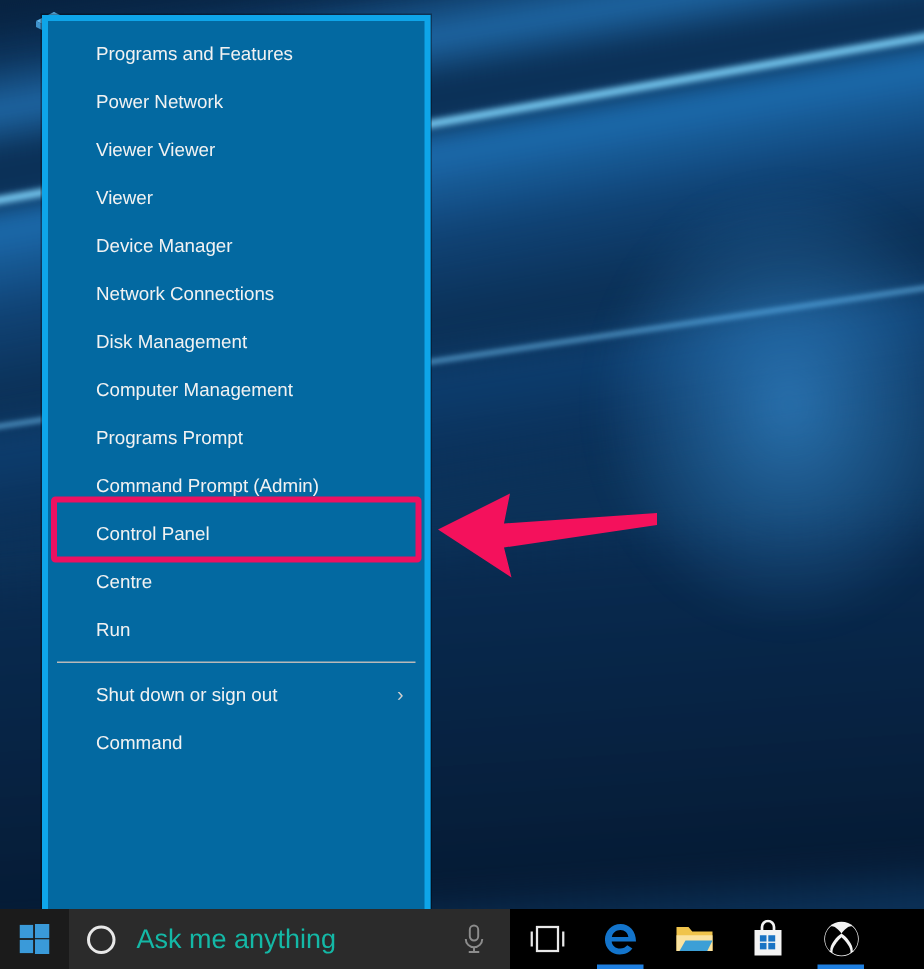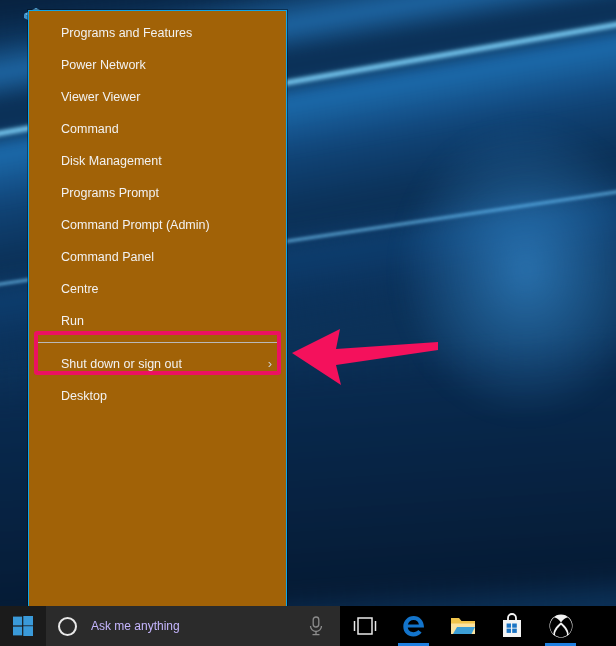--- a/index.html
+++ b/index.html
@@ -50,21 +50,21 @@
   #desktop-icon {
     position:absolute; left:6px; top:2px; width:58px; text-align:center;
     color:#fff; font-size:11px; text-shadow:0 1px 2px rgba(0,0,0,.8);
   }
   #desktop-icon .glyph { display:block; height:34px; line-height:34px; font-size:26px; color:#7fc4f0; }
   #desktop-icon .lbl { display:block; line-height:12px; }
 
   
   #winx-menu {
     position:absolute; left:28px; top:10px; width:259px; height:602px;
-    background:#a16207; border:1px solid #0ea5e9;
+    background:#0369a1; border:4px solid #0ea5e9;
     box-shadow:0 0 0 1px rgba(0,0,0,.35);
     padding:6px 0 4px 0;
   }
   .menu-item {
     position:relative; height:32px; line-height:32px;
     padding-left:32px; padding-right:14px;
     color:#f2f2f2; font-size:12.5px; white-space:nowrap;
     cursor:default;
   }
   .menu-item .caret {
@@ -99,21 +99,21 @@
   #win-logo { display:block; }
   #cortana-box {
     width:294px; background:#2b2b2b; display:flex; align-items:center;
     padding-left:12px; position:relative;
   }
   #cortana-ring {
     width:19px; height:19px; border-radius:50%;
     border:2.4px solid #e8e8e8; flex:0 0 auto;
   }
   #cortana-text {
-    margin-left:14px; color:#c4b5fd; font-size:12px; white-space:nowrap;
+    margin-left:14px; color:#14b8a6; font-size:18px; white-space:nowrap;
   }
   #mic-button {
     position:absolute; right:14px; top:50%; transform:translateY(-50%);
     width:20px; height:22px;
   }
   #tray-icons { flex:1; display:flex; align-items:center; }
   .tb-icon {
     width:49px; height:40px; position:relative;
     display:flex; align-items:center; justify-content:center;
   }
@@ -146,30 +146,33 @@
         <polygon points="28,12 16,18 16,22 28,16" fill="#7fd0f5"></polygon>
       </svg>
     </span>
     <span class="lbl">Ne</span>
   </div>
 
   <div id="winx-menu">
       <div class="menu-item"><span>Programs and Features</span></div>
       <div class="menu-item"><span>Power Network</span></div>
       <div class="menu-item"><span>Viewer Viewer</span></div>
-      <div class="menu-item"><span>Command</span></div>
+      <div class="menu-item"><span>Viewer</span></div>
+      <div class="menu-item"><span>Device Manager</span></div>
+      <div class="menu-item"><span>Network Connections</span></div>
       <div class="menu-item"><span>Disk Management</span></div>
+      <div class="menu-item"><span>Computer Management</span></div>
       <div class="menu-item"><span>Programs Prompt</span></div>
       <div class="menu-item"><span>Command Prompt (Admin)</span></div>
-      <div class="menu-item"><span>Command Panel</span></div>
+      <div class="menu-item"><span>Control Panel</span></div>
       <div class="menu-item"><span>Centre</span></div>
       <div class="menu-item"><span>Run</span></div>
       <div class="menu-sep"></div>
       <div class="menu-item"><span>Shut down or sign out</span><span class="caret">›</span></div>
-      <div class="menu-item"><span>Desktop</span></div>
+      <div class="menu-item"><span>Command</span></div>
     </div>
 
   <div id="highlight-box" style="top: 331px; left: 34px; width: 247px; height: 44px; border-color: rgb(236, 17, 97);"></div>
 
   <div id="annotation-arrow">
     <svg width="146" height="62" viewBox="0 0 146 62">
       <path d="M0,28 L48,4 L44,24 L146,17 L146,25 L44,40 L49,60 Z" fill="#f4115c"></path>
     </svg>
   </div>
 

